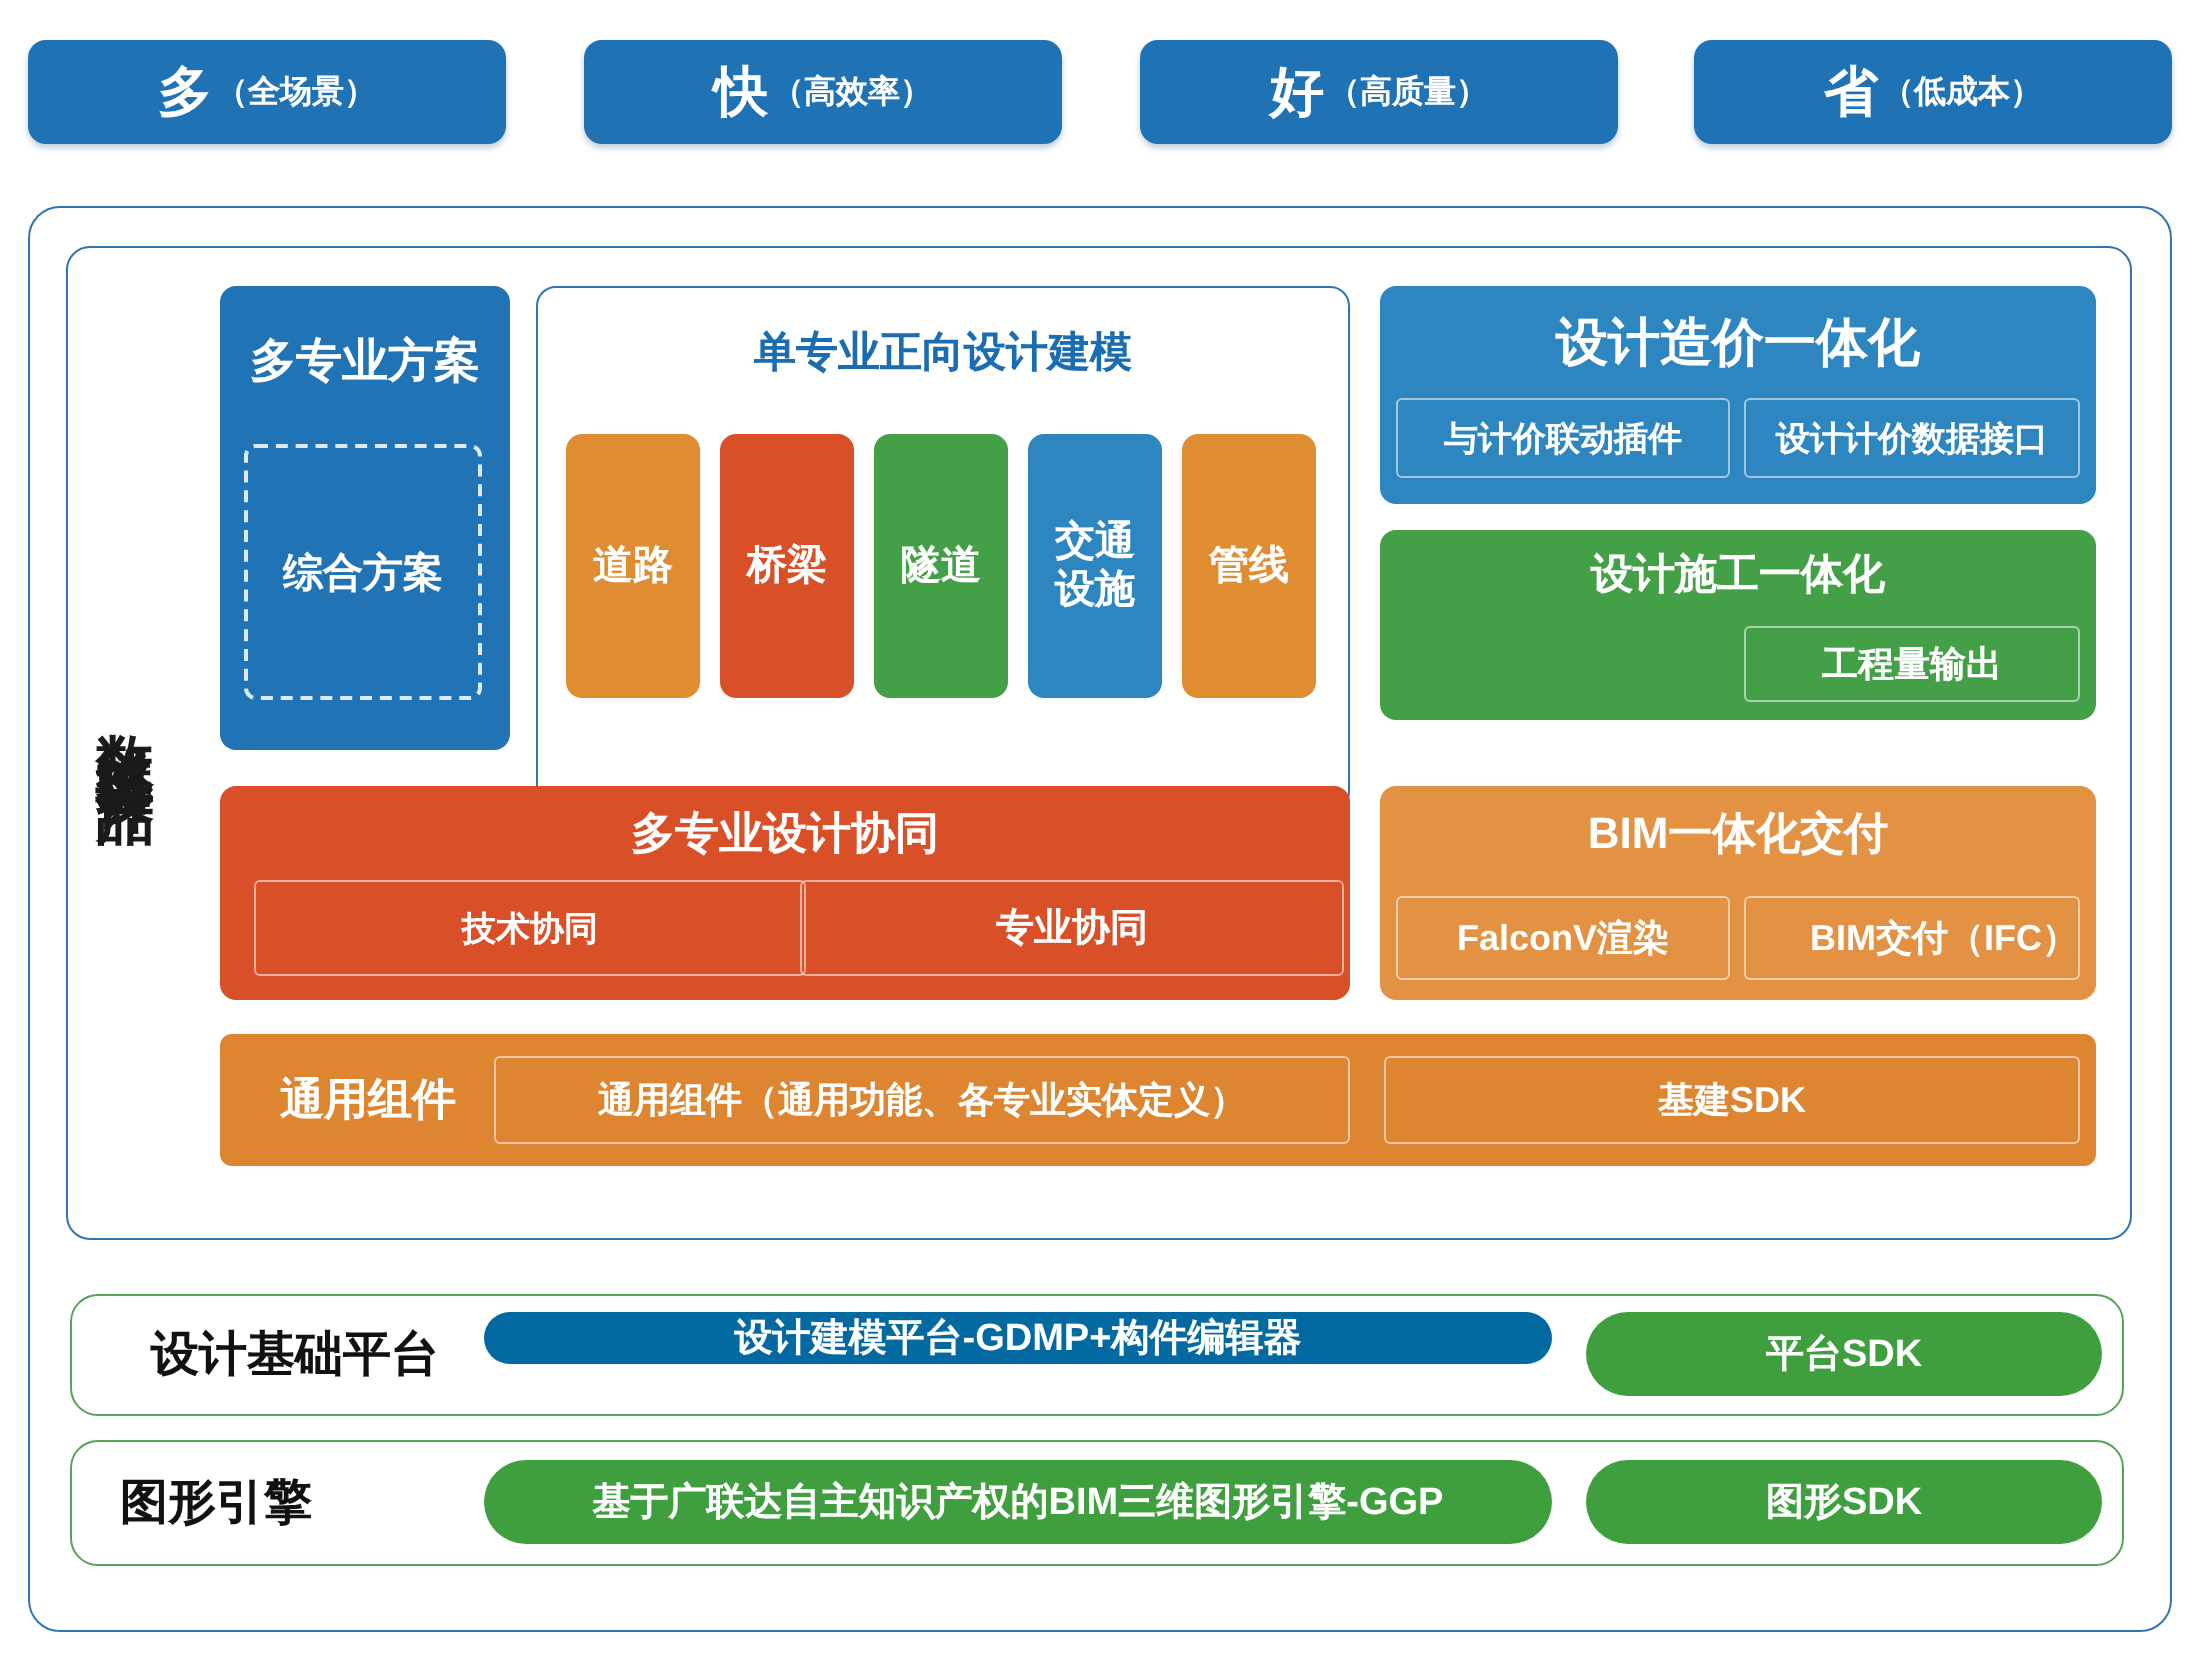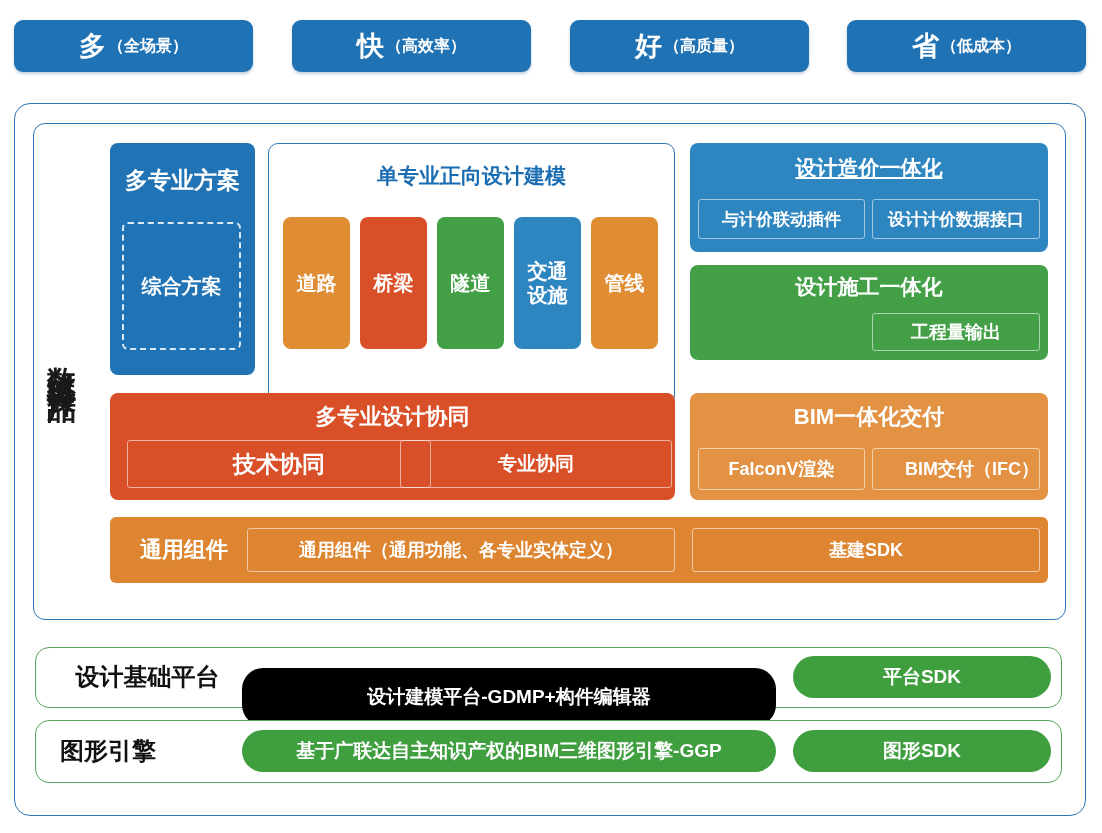--- a/index.html
+++ b/index.html
@@ -85,39 +85,39 @@
       </div>
     <div class="abs specbox flexc" style="left: 245px; top: 73px; width: 67px; height: 132px; background-color: rgb(46, 134, 193);">
         <span>交通设施</span>
       </div>
     <div class="abs specbox flexc" style="left: 322px; top: 73px; width: 67px; height: 132px; background-color: rgb(223, 140, 51);">
         <span>管线</span>
       </div>
   </div>
 
   <div class="abs panel" style="left: 690px; top: 143px; width: 358px; height: 109px; background-color: rgb(46, 134, 193);">
-    <div class="panel-title" style="font-size:21px;margin-top:11px;text-decoration:underline;">设计造价一体化</div>
+    <div class="panel-title" style="font-size:26px;margin-top:11px;">设计造价一体化</div>
     <div class="abs subbox flexc" style="left:182px;top:56px;width:168px;height:40px;font-size:17px;">
         <span>设计计价数据接口</span>
       </div>
     <div class="abs subbox flexc" style="left:8px;top:56px;width:167px;height:40px;font-size:17px;">
         <span>与计价联动插件</span>
       </div>
   </div>
 
   <div class="abs panel" style="left: 690px; top: 265px; width: 358px; height: 95px; background-color: rgb(67, 160, 71);">
     <div class="panel-title" style="font-size:21px;margin-top:8px;">设计施工一体化</div>
     <div class="abs subbox flexc" style="left:182px;top:48px;width:168px;height:38px;font-size:18px;">
         <span>工程量输出</span>
       </div>
   </div>
 
   <div class="abs panel" style="left: 110px; top: 393px; width: 565px; height: 107px; background-color: rgb(217, 79, 40);">
     <div class="panel-title" style="font-size:22px;margin-top:9px;">多专业设计协同</div>
-    <div class="abs subbox flexc" style="left:17px;top:47px;width:304px;height:48px;font-size:23px;">
+    <div class="abs subbox flexc" style="left:17px;top:47px;width:276px;height:48px;font-size:17px;">
         <span>技术协同</span>
       </div>
     <div class="abs subbox flexc" style="left:290px;top:47px;width:272px;height:48px;font-size:19px;">
         <span>专业协同</span>
       </div>
   </div>
 
   <div class="abs panel" style="left: 690px; top: 393px; width: 358px; height: 107px; background-color: rgb(226, 146, 66);">
     <div class="panel-title" style="font-size:22px;margin-top:9px;">BIM一体化交付</div>
     <div class="abs subbox flexc" style="left:8px;top:55px;width:167px;height:42px;font-size:18px;">
@@ -137,21 +137,21 @@
       </div>
     <div class="abs subbox flexc" style="left:582px;top:11px;width:348px;height:44px;font-size:18px;">
         <span>基建SDK</span>
       </div>
   </div>
 
   <div class="abs rowframe" style="left:35px;top:647px;width:1027px;height:61px;">
     <div class="abs flexc" style="left:24px;top:0;width:175px;height:58px;">
       <span class="rowlabel">设计基础平台</span>
     </div>
-    <div class="abs pill flexc" style="left: 206px; top: 20px; width: 534px; height: 58px; background-color: #000000;">
+    <div class="abs pill flexc" style="left: 206px; top: 8px; width: 534px; height: 26px; background-color: #0369a1;">
         <span>设计建模平台-GDMP+构件编辑器</span>
       </div>
     <div class="abs pill flexc" style="left: 757px; top: 8px; width: 258px; height: 42px; background-color: rgb(63, 159, 63);">
         <span>平台SDK</span>
       </div>
   </div>
 
   <div class="abs rowframe" style="left:35px;top:720px;width:1027px;height:63px;">
     <div class="abs flexc" style="left:24px;top:0;width:175px;height:60px;justify-content:flex-start;">
       <span class="rowlabel">图形引擎</span>

